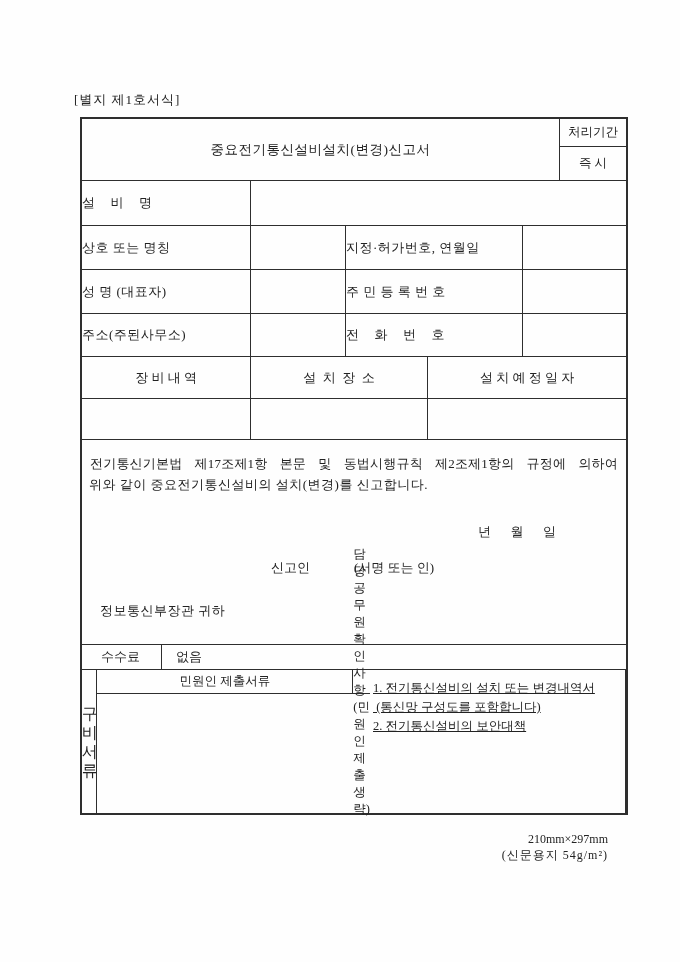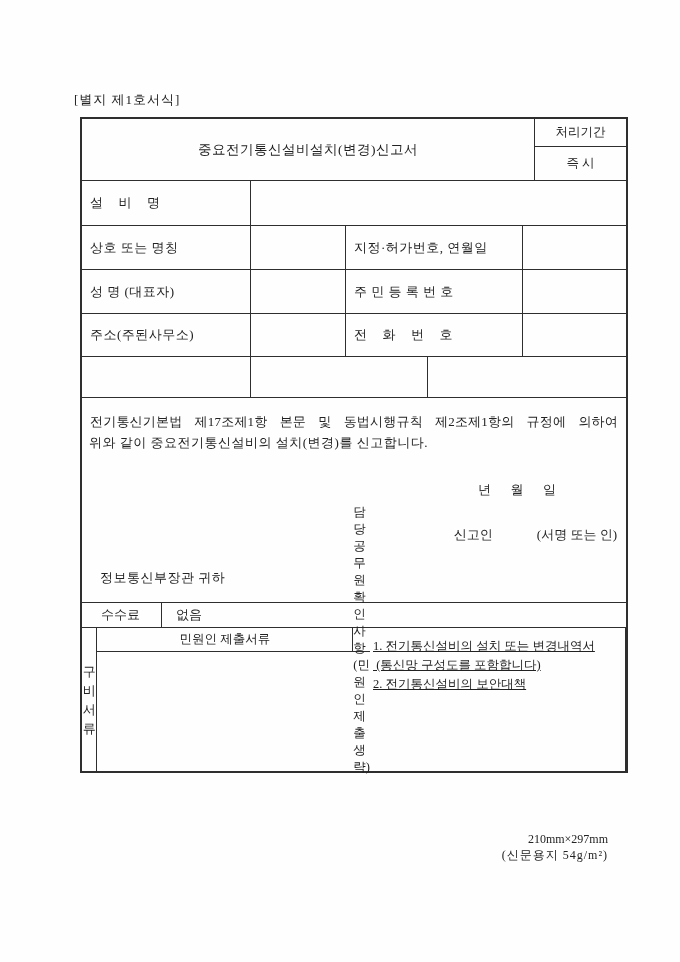--- a/index.html
+++ b/index.html
@@ -16,27 +16,27 @@
 
   .tbl {
     position:absolute; left:80px; top:117px; width:548px;
     border:2px solid #2e2e2e; background:#fefefe;
     display:flex; flex-direction:column;
   }
   .row { display:flex; border-top:1px solid #2e2e2e; }
   .row.first { border-top:none; }
   .cell { border-left:1px solid #2e2e2e; display:flex; align-items:center; overflow:hidden; }
   .cell.nl { border-left:none; }
-  .lab { padding-left:8px; letter-spacing:0.5px; }
+  .lab { padding-left:0; letter-spacing:0.5px; }
   .cen { justify-content:center; }
 
   
   .r-title { height:61px; }
   .title-cell { flex:1; font-size:13.5px; letter-spacing:0.5px; }
-  .proc-col { width:92px; border-left:1px solid #2e2e2e; display:flex; flex-direction:column; }
+  .proc-col { width:67px; border-left:1px solid #2e2e2e; display:flex; flex-direction:column; }
   .proc-top { height:28px; border-bottom:1px solid #2e2e2e; display:flex; align-items:center; justify-content:center; font-size:12.5px; }
   .proc-bot { flex:1; display:flex; align-items:center; justify-content:center; font-size:12.5px; }
 
   
   .r-facility { height:45px; }
   .r-f { height:44px; }
   .r-f3 { height:43px; }
   .w-lab1 { width:168px; }
   .w-val1 { width:95px; }
   .w-lab2 { width:177px; }
@@ -48,32 +48,32 @@
   .w-eq1 { width:168px; }
   .w-eq2 { width:177px; }
   .w-eq3 { flex:1; }
 
   
   .r-decl { height:205px; }
   .decl-cell { flex:1; display:block; padding:15px 6px 0 6px; font-size:13px; }
   .decl-l1 { text-align:justify; text-align-last:justify; padding:0 2px; letter-spacing:0.2px; }
   .decl-l2 { margin-top:3px; padding-left:1px; letter-spacing:0.5px; }
   .decl-date { margin-top:29px; text-align:right; padding-right:64px; }
-  .decl-applicant { margin-top:27px; display:flex; justify-content:flex-end; gap:44px; padding-right:3px; }
+  .decl-applicant { margin-top:18px; display:flex; justify-content:center; gap:44px; padding-right:3px; }
   .decl-recipient { margin-top:25px; padding-left:12px; letter-spacing:0.5px; }
 
   
   .r-fee { height:25px; font-size:13px; }
   .w-fee-lab { width:79px; padding-left:19px; }
   .w-fee-val { flex:1; padding-left:14px; }
 
   
   .r-docs { height:144px; align-items:stretch; }
   .docs-side { width:36px; border-left:none; justify-content:center; }
-  .docs-side-txt { display:block; width:15px; word-break:break-all; text-align:center; line-height:19px; font-size:13px; }
+  .docs-side-txt { display:block; width:15px; word-break:break-all; text-align:right; line-height:19px; font-size:16px; }
   .docs-main { flex:1; display:flex; flex-direction:row; border-left:1px solid #2e2e2e; }
   .docs-head { height:24px; display:flex; border-bottom:1px solid #2e2e2e; }
   .docs-h1 { width:255px; display:flex; align-items:center; justify-content:center; font-size:12.5px; }
   .docs-h2 { flex:1; border-left:1px solid #2e2e2e; display:flex; align-items:center; justify-content:center; font-size:12.5px; }
   .docs-body { flex:1; display:flex; }
   .docs-b1 { width:255px; padding:9px 2px 0 3px; font-size:12.5px; line-height:19px;text-decoration:underline; }
   .docs-b2 { flex:1; border-left:1px solid #2e2e2e; }
 
   .footer { position:absolute; right:72px; top:831px; text-align:right; font-size:12px; line-height:16px; }
   .footer .spec { letter-spacing:1px; }
@@ -114,20 +114,25 @@
       <div class="cell w-val2"></div>
     </div>
 
     <div class="row r-f3">
       <div class="cell nl lab pre w-lab1">주소(주된사무소)</div>
       <div class="cell w-val1"></div>
       <div class="cell lab pre w-lab2">전    화    번    호</div>
       <div class="cell w-val2"></div>
     </div>
 
+    <div class="row r-eqh">
+      <div class="cell nl cen pre w-eq1">장 비 내 역</div>
+      <div class="cell cen pre w-eq2">설  치  장  소</div>
+      <div class="cell cen pre w-eq3">설 치 예 정 일 자</div>
+    </div>
 
     <div class="row r-eqr">
       <div class="cell nl w-eq1"></div>
       <div class="cell w-eq2"></div>
       <div class="cell w-eq3"></div>
     </div>
 
     <div class="row r-decl">
       <div class="cell nl decl-cell">
         <div class="decl-l1">전기통신기본법 제17조제1항 본문 및 동법시행규칙 제2조제1항의 규정에 의하여</div>

